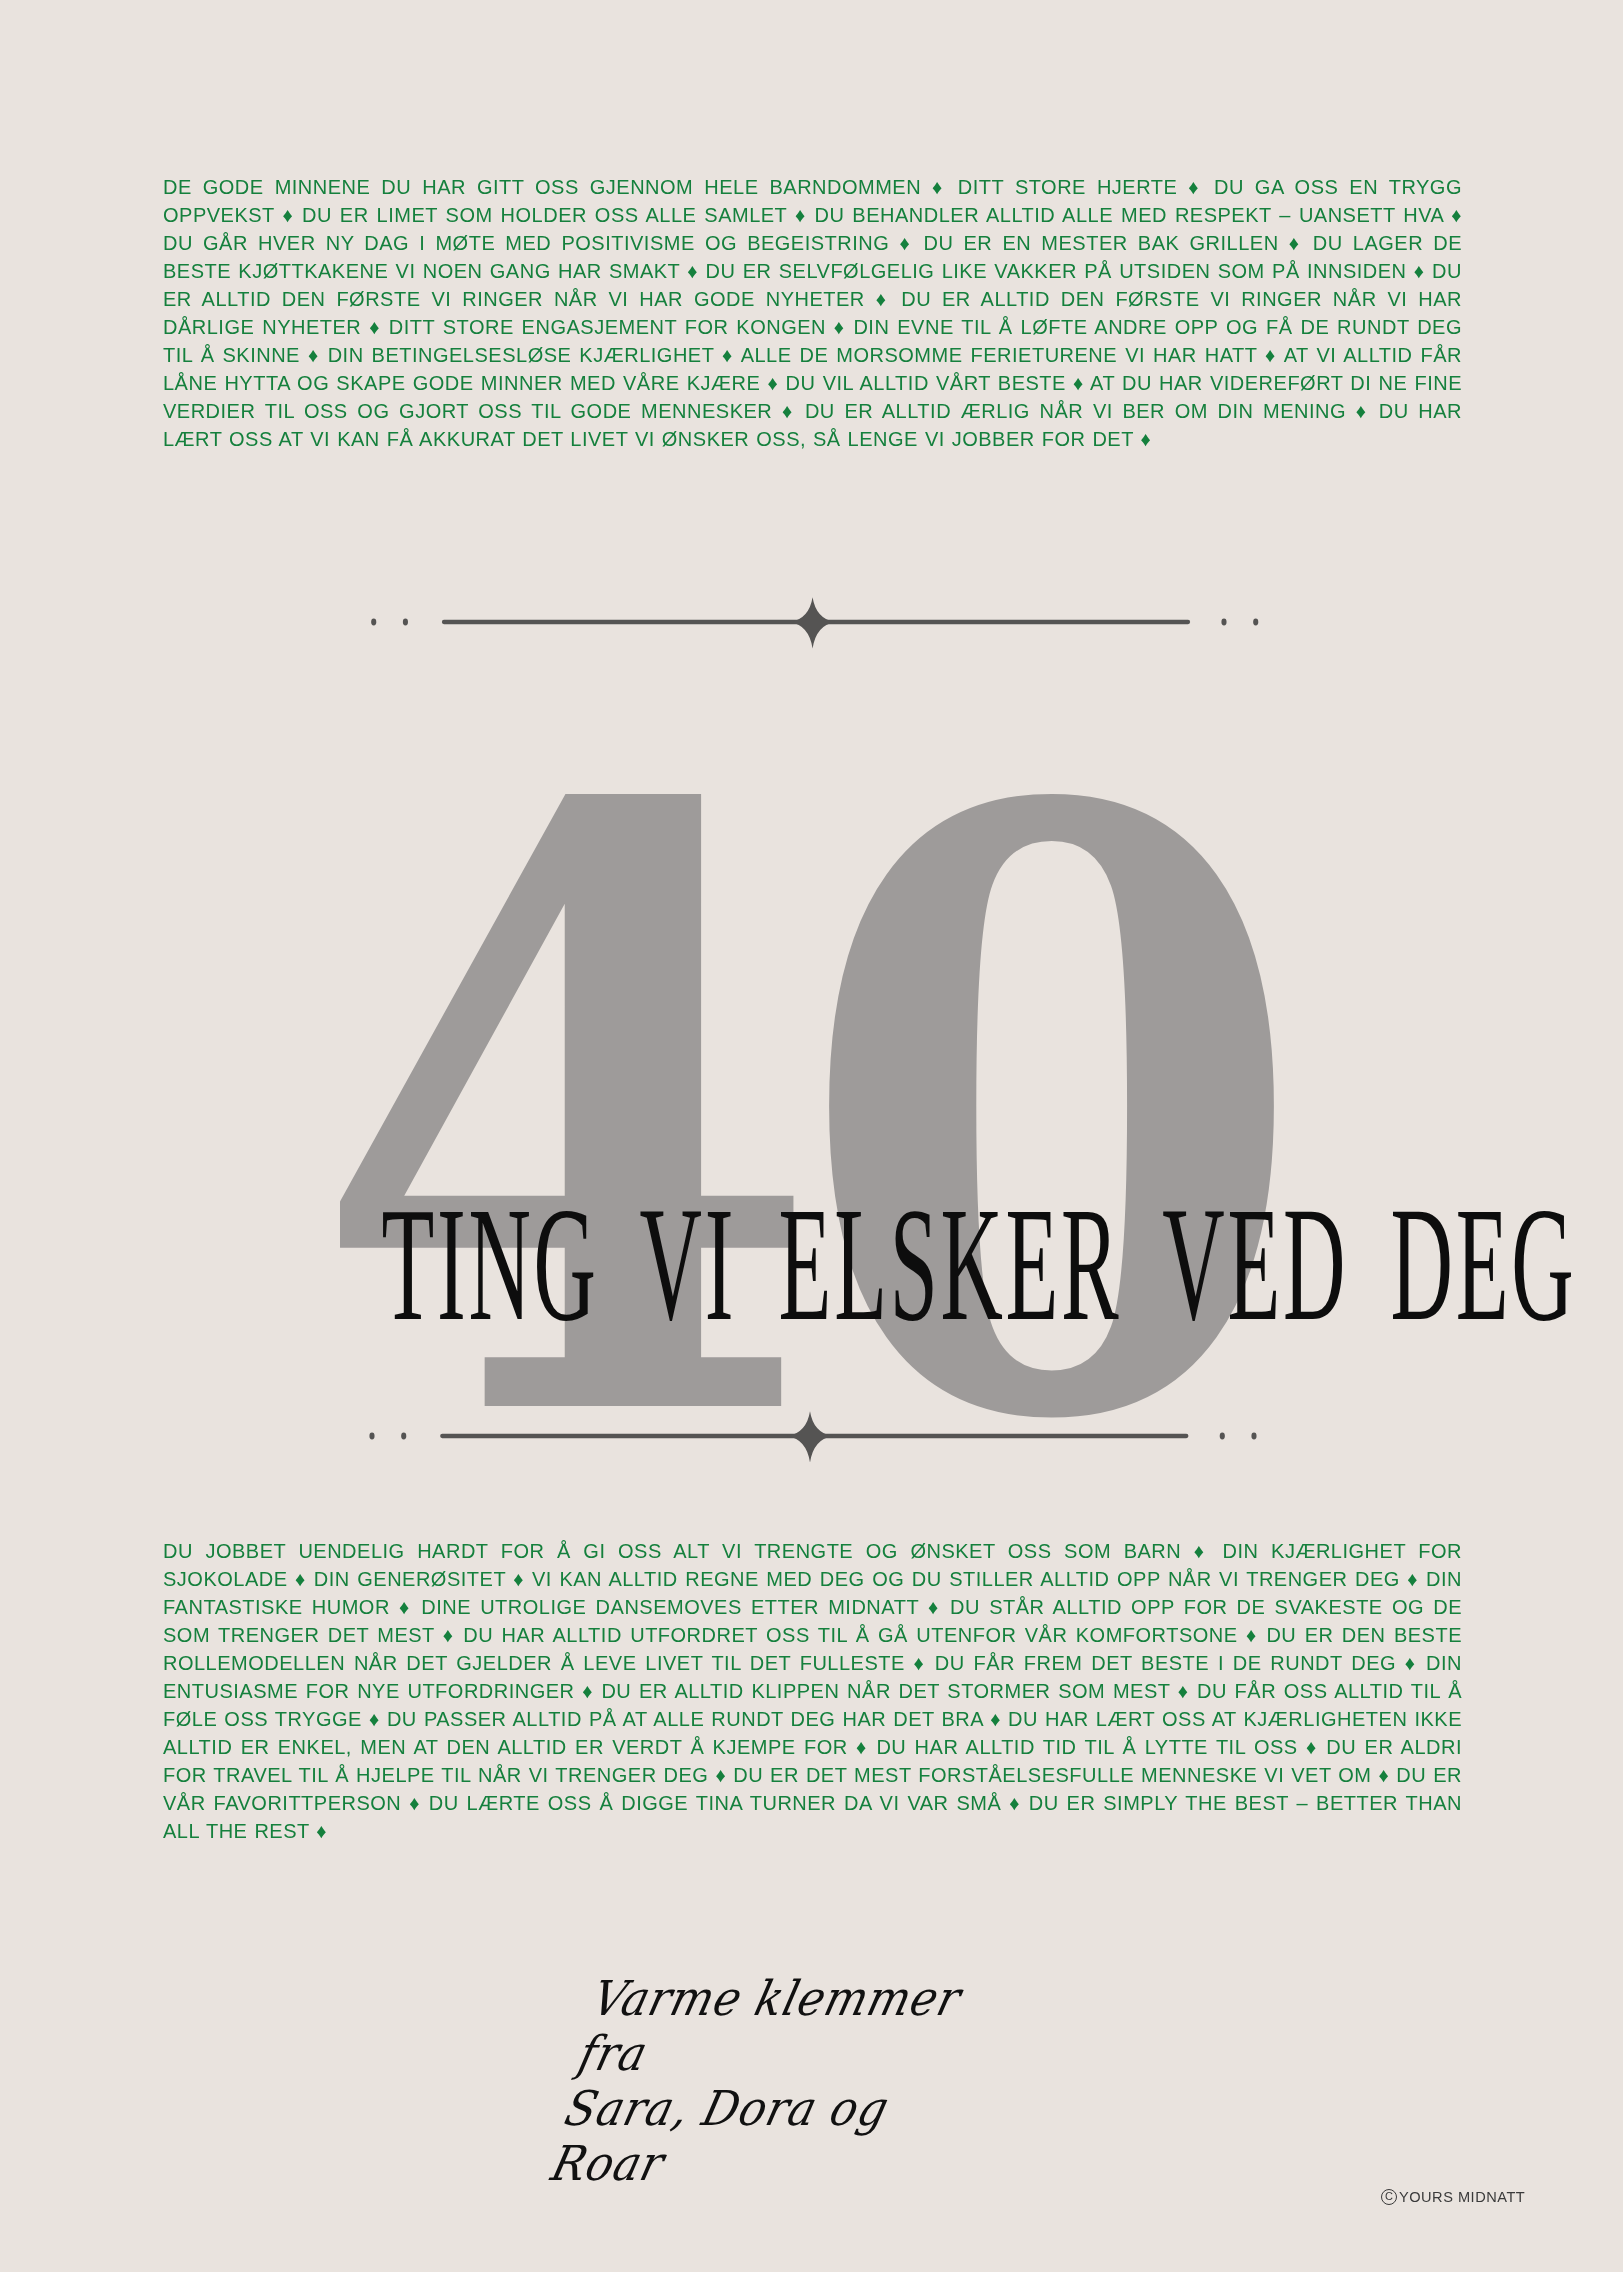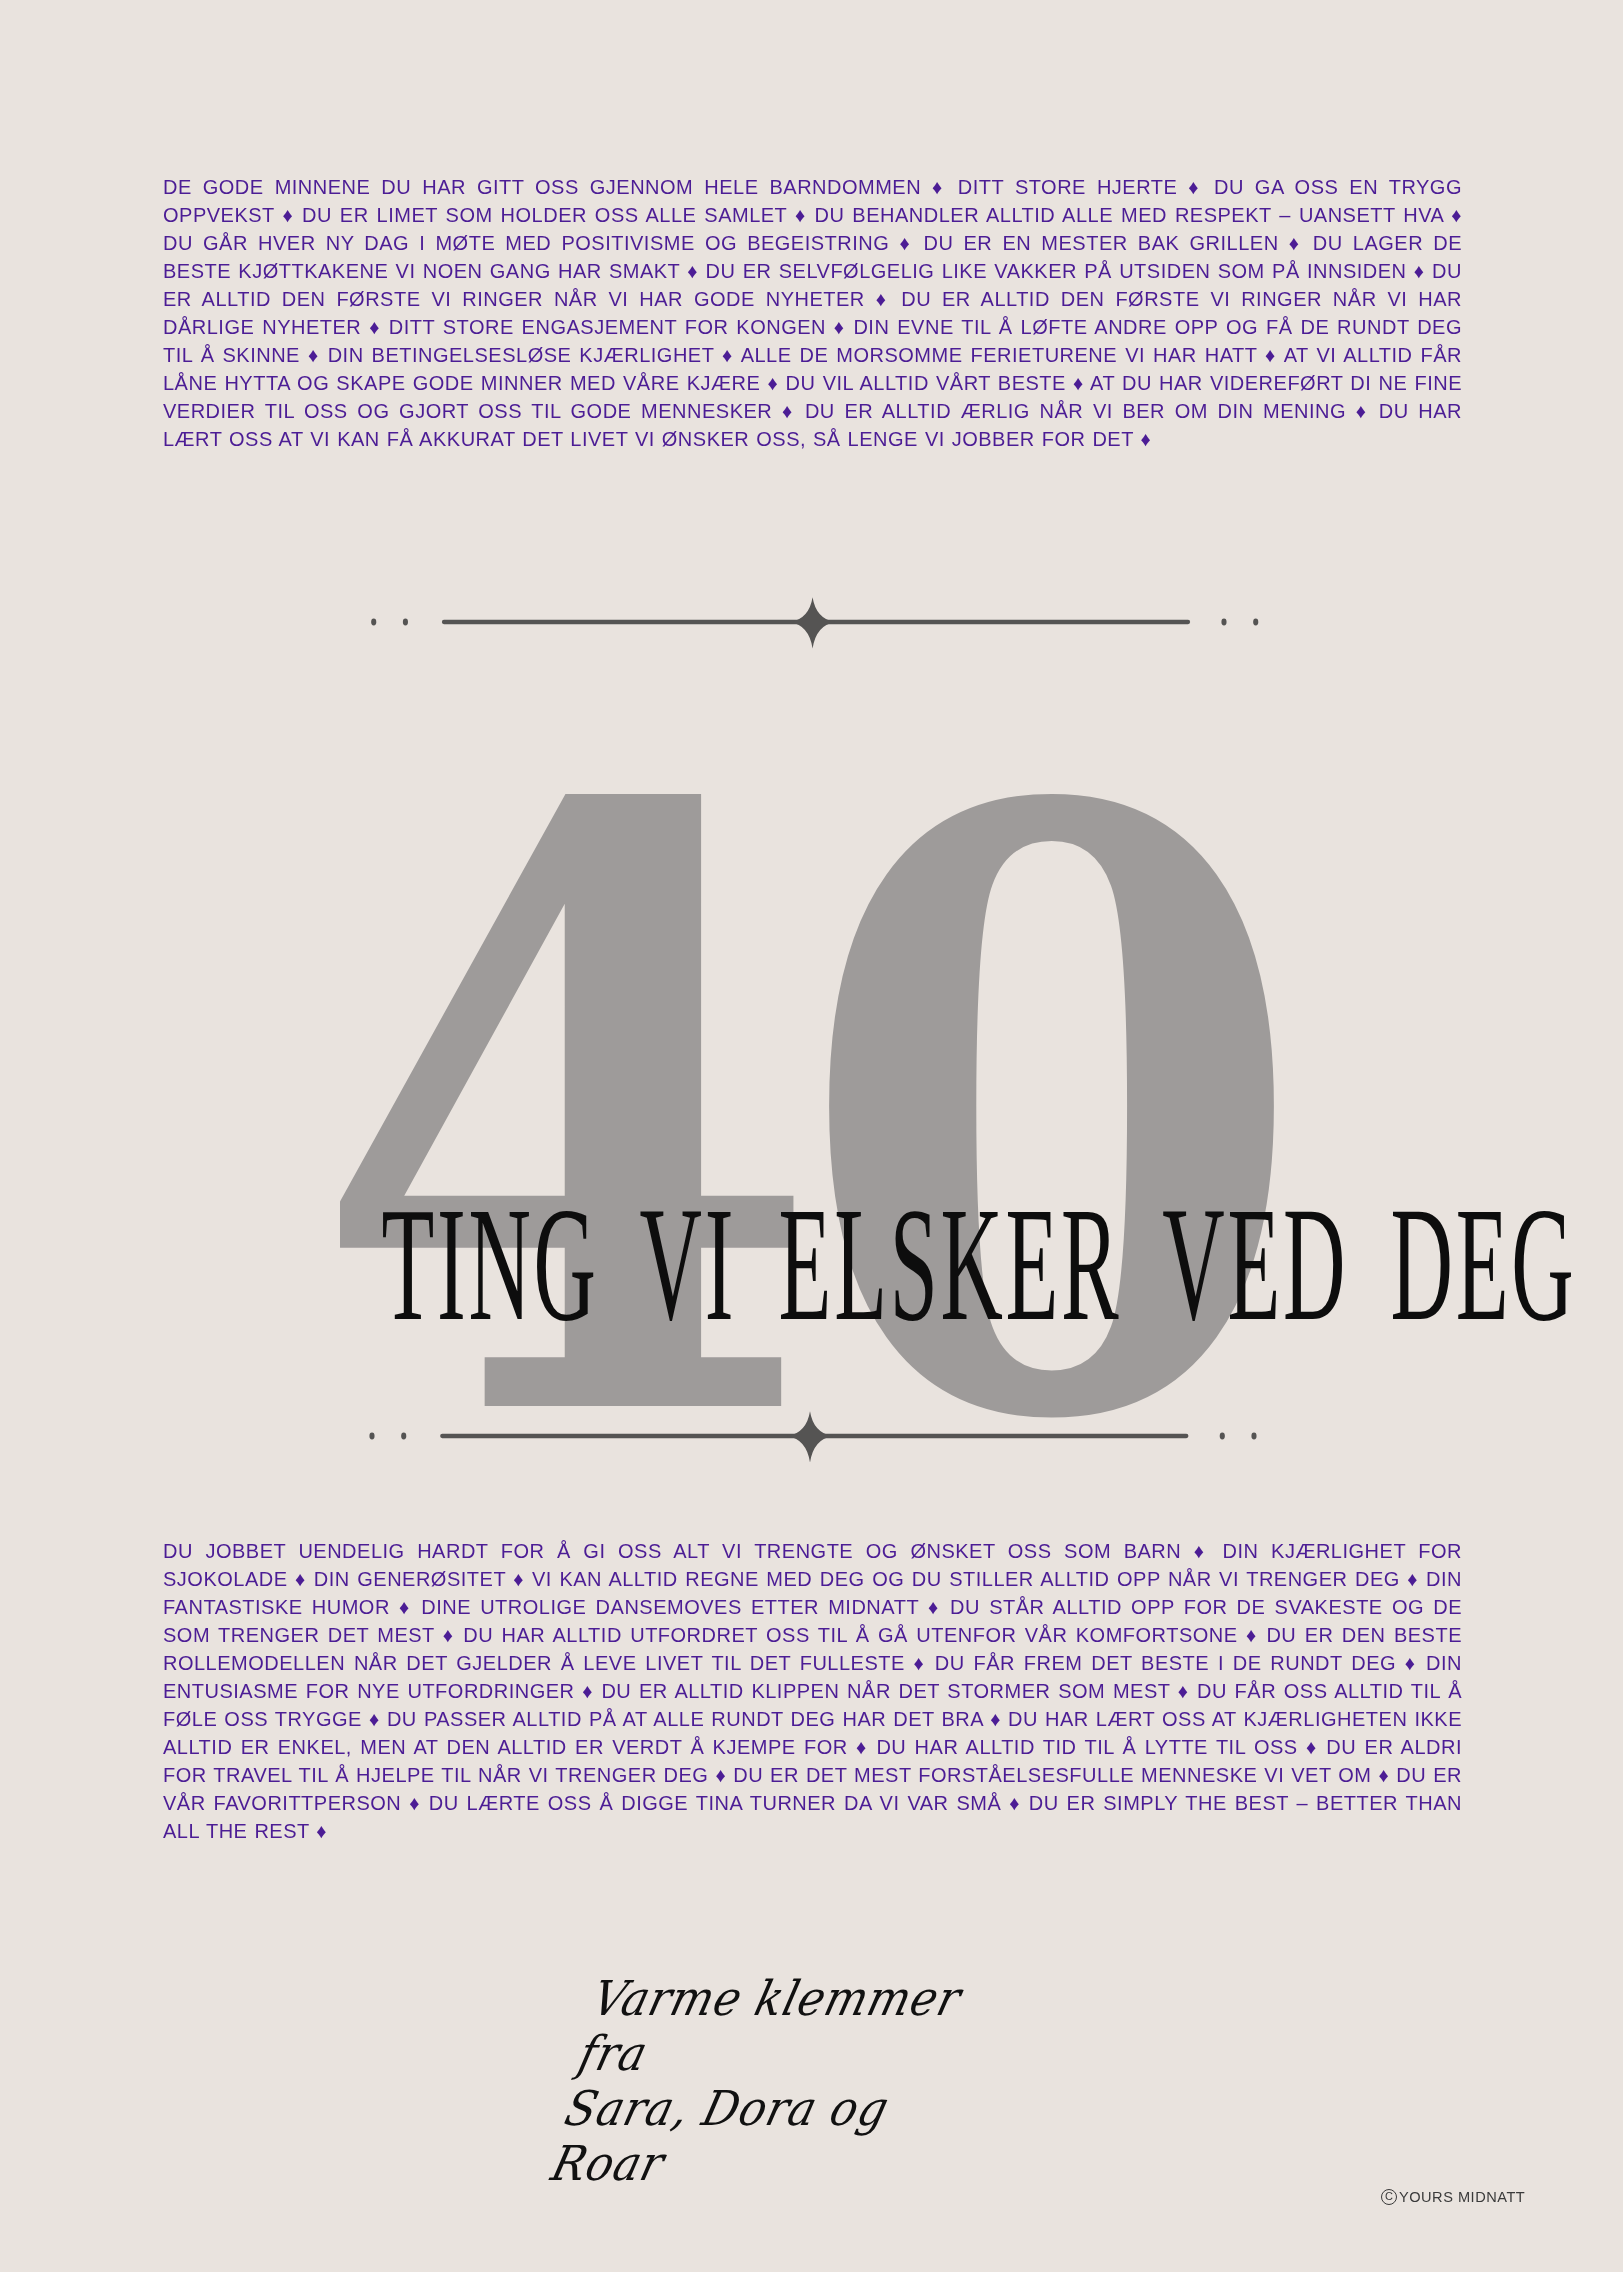--- a/index.html
+++ b/index.html
@@ -24,21 +24,21 @@
       position: absolute;
       left: 163px;
       width: 1299px;
       font-family: "Liberation Sans", sans-serif;
       font-size: 20px;
       line-height: 28px;
       letter-spacing: 0.5px;
       text-align: justify;
       text-align-last: left;
       text-transform: uppercase;
-      color: #4c1d95;
+      color: #15803d;
       font-weight: 400;
       word-spacing: 0.9px;
     }
     .text-block.top { top: 173px; }
     .text-block.bottom { top: 1537px; }
 
     .divider {
       position: absolute;
       left: 361px;
       width: 910px;

